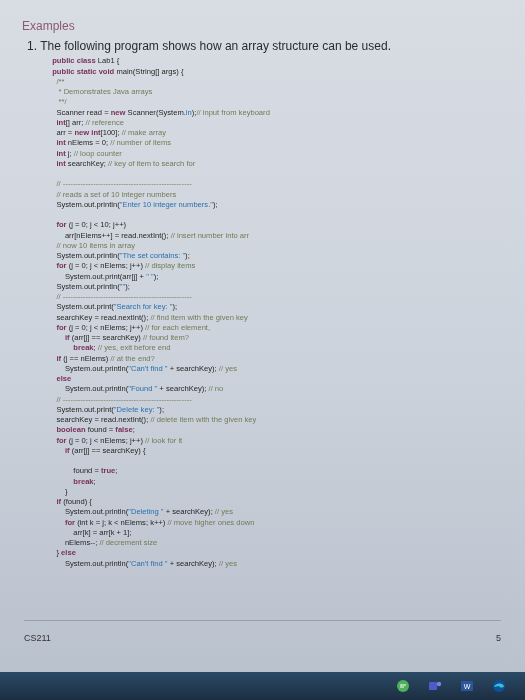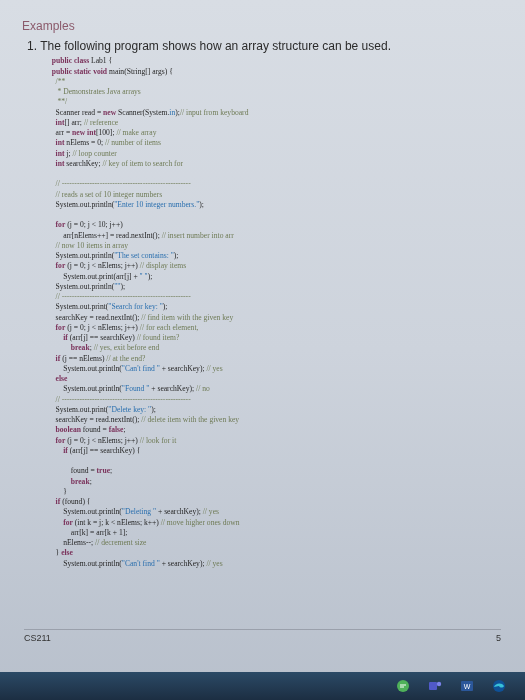--- a/index.html
+++ b/index.html
@@ -18,40 +18,40 @@
       margin-bottom: 4px;
     }
     .intro {
       margin-left: 14px;
       text-indent: -9px;
       color: #2b2b2b;
       font-size: 12px;
       margin-bottom: 2px;
     }
     .code-block {
-      font-family: Liberation Serif, serif;
+      font-family: Liberation Sans, sans-serif;
       margin-left: 26px;
       white-space: pre;
       font-size: 7.6px;
       line-height: 1.35;
       color: #262626;
     }
     .kw { color: #7a315a; font-weight: bold; }                        
     .str { color: #2a6fae; }                         
     .cmt { color: #6f7b56; }                         
     .ident { color: #262626; }
     .footer {
       position: absolute;
       bottom: 56px;
       left: 24px;
       right: 24px;
       display: flex;
       justify-content: space-between;
       border-top: 1px solid #9aa0ab;
-      padding-top: 2px;
+      padding-top: 11px;
       font-size: 9px;
       color: #333;
     }
     .taskbar {
       position: absolute;
       left: 0; right: 0; bottom: 0;
       height: 28px;
       background: linear-gradient(180deg, #2b4a66 0%, #1c2e42 100%);
       display: flex;
       align-items: center;

